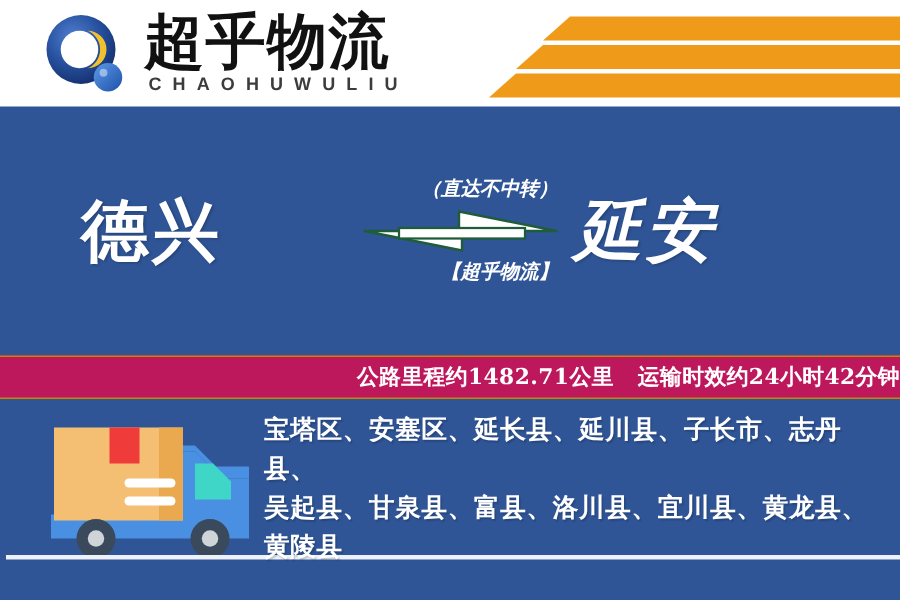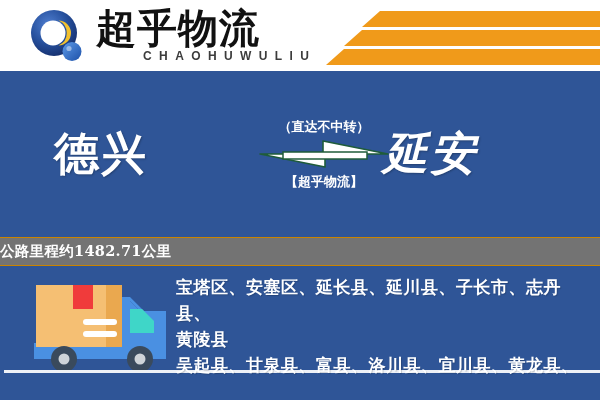--- a/index.html
+++ b/index.html
@@ -50,21 +50,20 @@
   .brand-py {
     position: absolute;
     left: 99px;
     top: 49px;
     font-family: "Liberation Sans", sans-serif;
     font-size: 12px;
     font-weight: bold;
     letter-spacing: 7.4px;
     color: #3c3c3c;
     white-space: nowrap;
-    margin-left: 44px;
   }
   .stripes {
     position: absolute;
     right: 0;
     top: 0;
     width: 300px;
     height: 71px;
   }
 
   
@@ -95,25 +94,26 @@
     color: #ffffff;
     letter-spacing: 2px;
     white-space: nowrap;
     text-shadow: 1px 1px 2px rgba(0,0,0,0.25);
   }
   .city-origin { left: 54px; }
   .city-dest   { left: 383px; font-style: italic; }
 
   .route-mid {
     position: absolute;
-    left: 259px;
+    left: 242px;
     top: 50%;
     transform: translateY(-50%);
     width: 130px;
-    text-align: center;
+    text-align: right;
+    font-style: italic;
   }
   .route-note {
     font-family: "DejaVu Serif", "Liberation Serif", serif;
     font-size: 13px;
     font-weight: bold;
     color: #ffffff;
     white-space: nowrap;
     line-height: 17px;
   }
   .route-note.top { margin-bottom: 3px; }
@@ -123,27 +123,27 @@
     height: 32px;
   }
 
   
   .info-bar {
     position: absolute;
     left: 0;
     top: 237px;
     width: 600px;
     height: 29px;
-    background: #737373;
+    background: #be185d;
     border-top: 1px solid #c98400;
     border-bottom: 1px solid #c98400;
     box-sizing: border-box;
     display: flex;
     align-items: center;
-    justify-content: flex-start;
+    justify-content: flex-end;
   }
   .info-text {
     font-family: "DejaVu Serif", "Liberation Serif", serif;
     font-size: 14.5px;
     font-weight: bold;
     color: #ffffff;
     letter-spacing: 0.3px;
     white-space: nowrap;
   }
   .info-gap { display: inline-block; width: 16px; }
@@ -253,20 +253,21 @@
 
       <div class="route-note bottom">【超乎物流】</div>
     </div>
 
     <div class="city city-dest">延安</div>
   </div>
 
   <div class="info-bar">
     <span class="info-text">公路里程约1482.71公里</span>
     <span class="info-gap"></span>
+    <span class="info-text">运输时效约24小时42分钟</span>
   </div>
 
   <div class="coverage">
 
     <div class="truck-art">
       <svg width="148" height="112" viewBox="0 0 148 112">
 
         <path d="M8 72 L8 88 L140 88 L140 48 L122 48 L104 30 L96 30 L96 72 Z" fill="#4a90e2"></path>
 
         <path d="M96 30 L104 30 L122 48 L140 48 L140 40 L118 40 L104 26 L96 26 Z" fill="#4a90e2"></path>
@@ -286,18 +287,18 @@
         <circle cx="38" cy="88" r="5.5" fill="#cfd4d8"></circle>
         <circle cx="114" cy="88" r="13" fill="#3a4a5c"></circle>
         <circle cx="114" cy="88" r="5.5" fill="#cfd4d8"></circle>
       </svg>
     </div>
 
     <div class="road-line"></div>
 
     <div class="county-list">
       <div>宝塔区、安塞区、延长县、延川县、子长市、志丹县、</div>
+      <div>吴起县、甘泉县、富县、洛川县、宜川县、黄龙县、</div>
       <div>黄陵县</div>
-      <div>吴起县、甘泉县、富县、洛川县、宜川县、黄龙县、</div>
     </div>
   </div>
 
 </div>
 
 </body></html>

